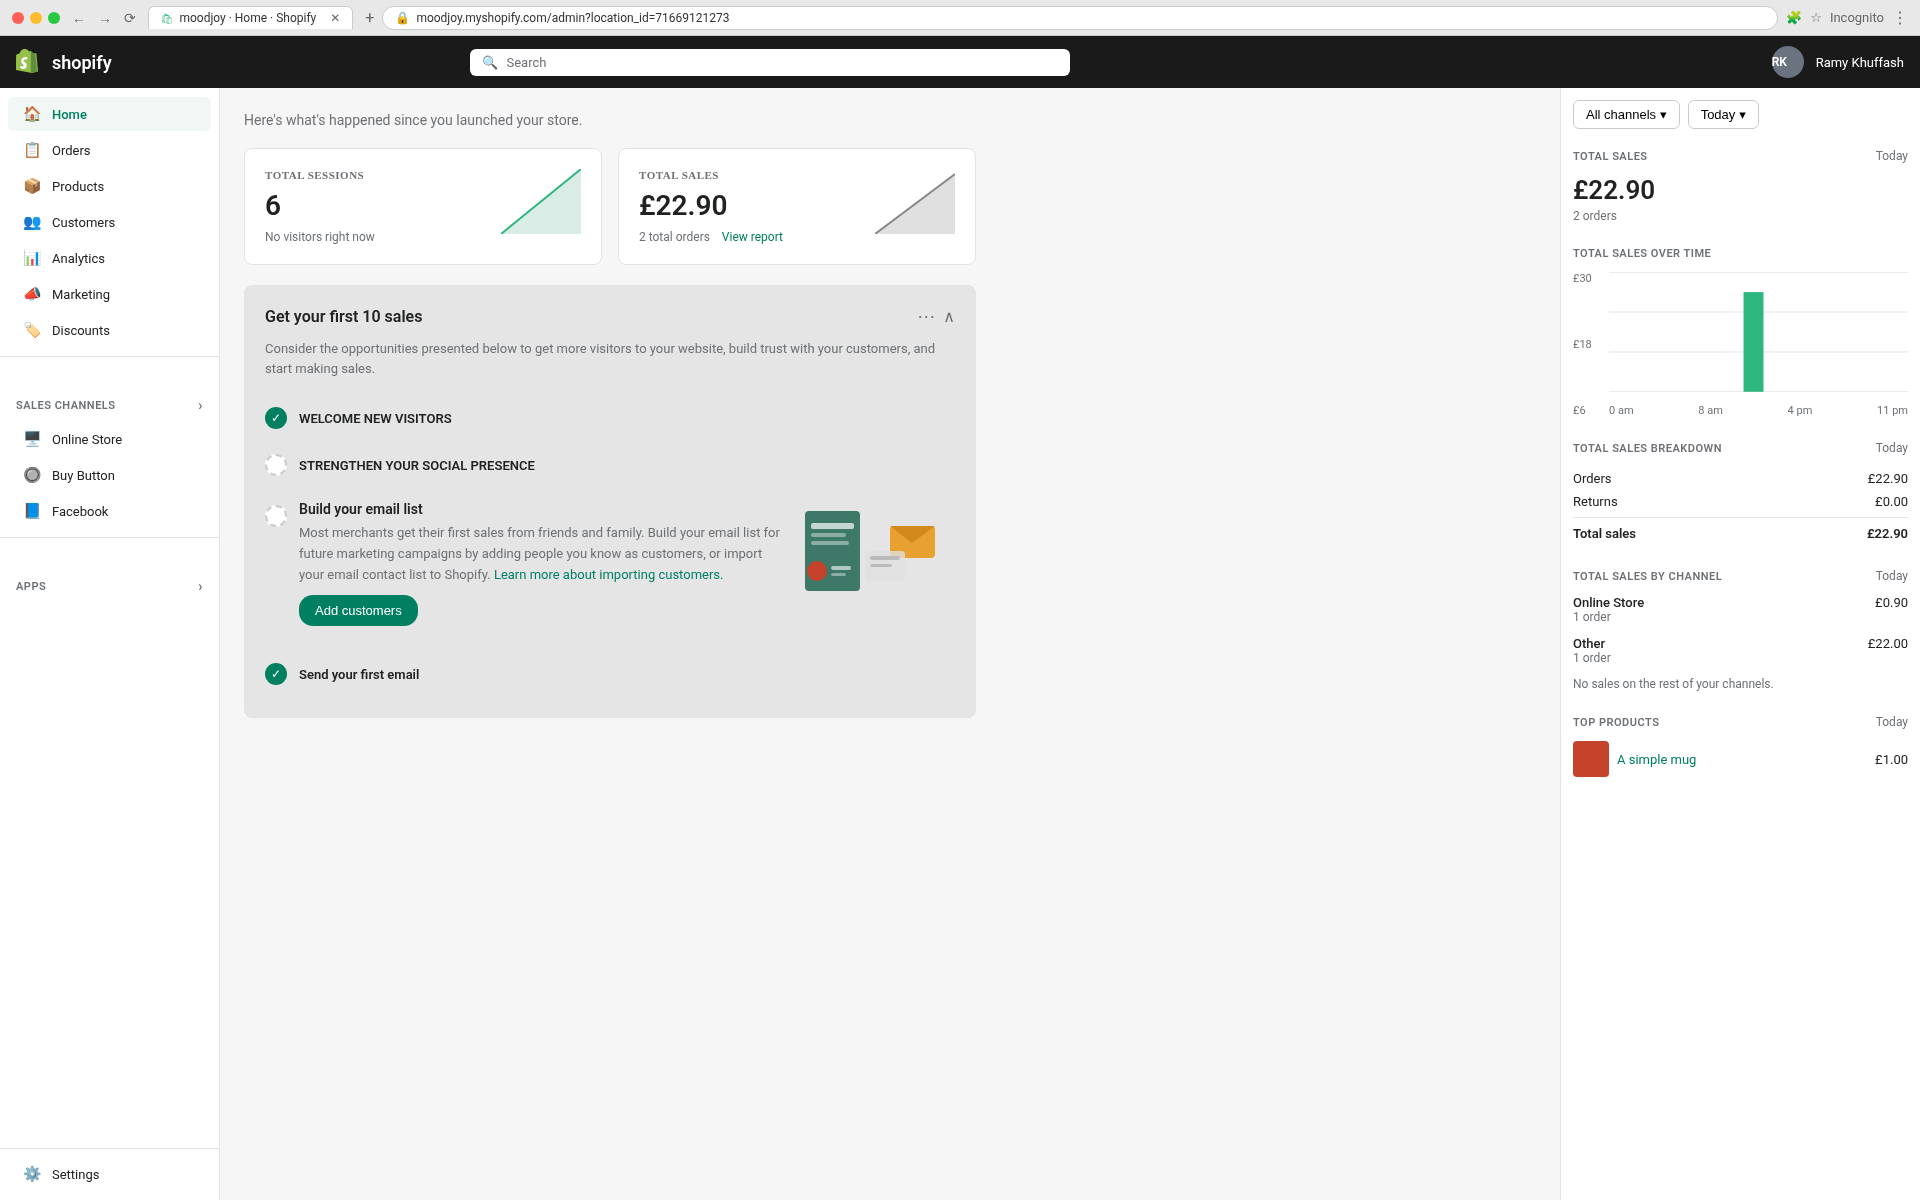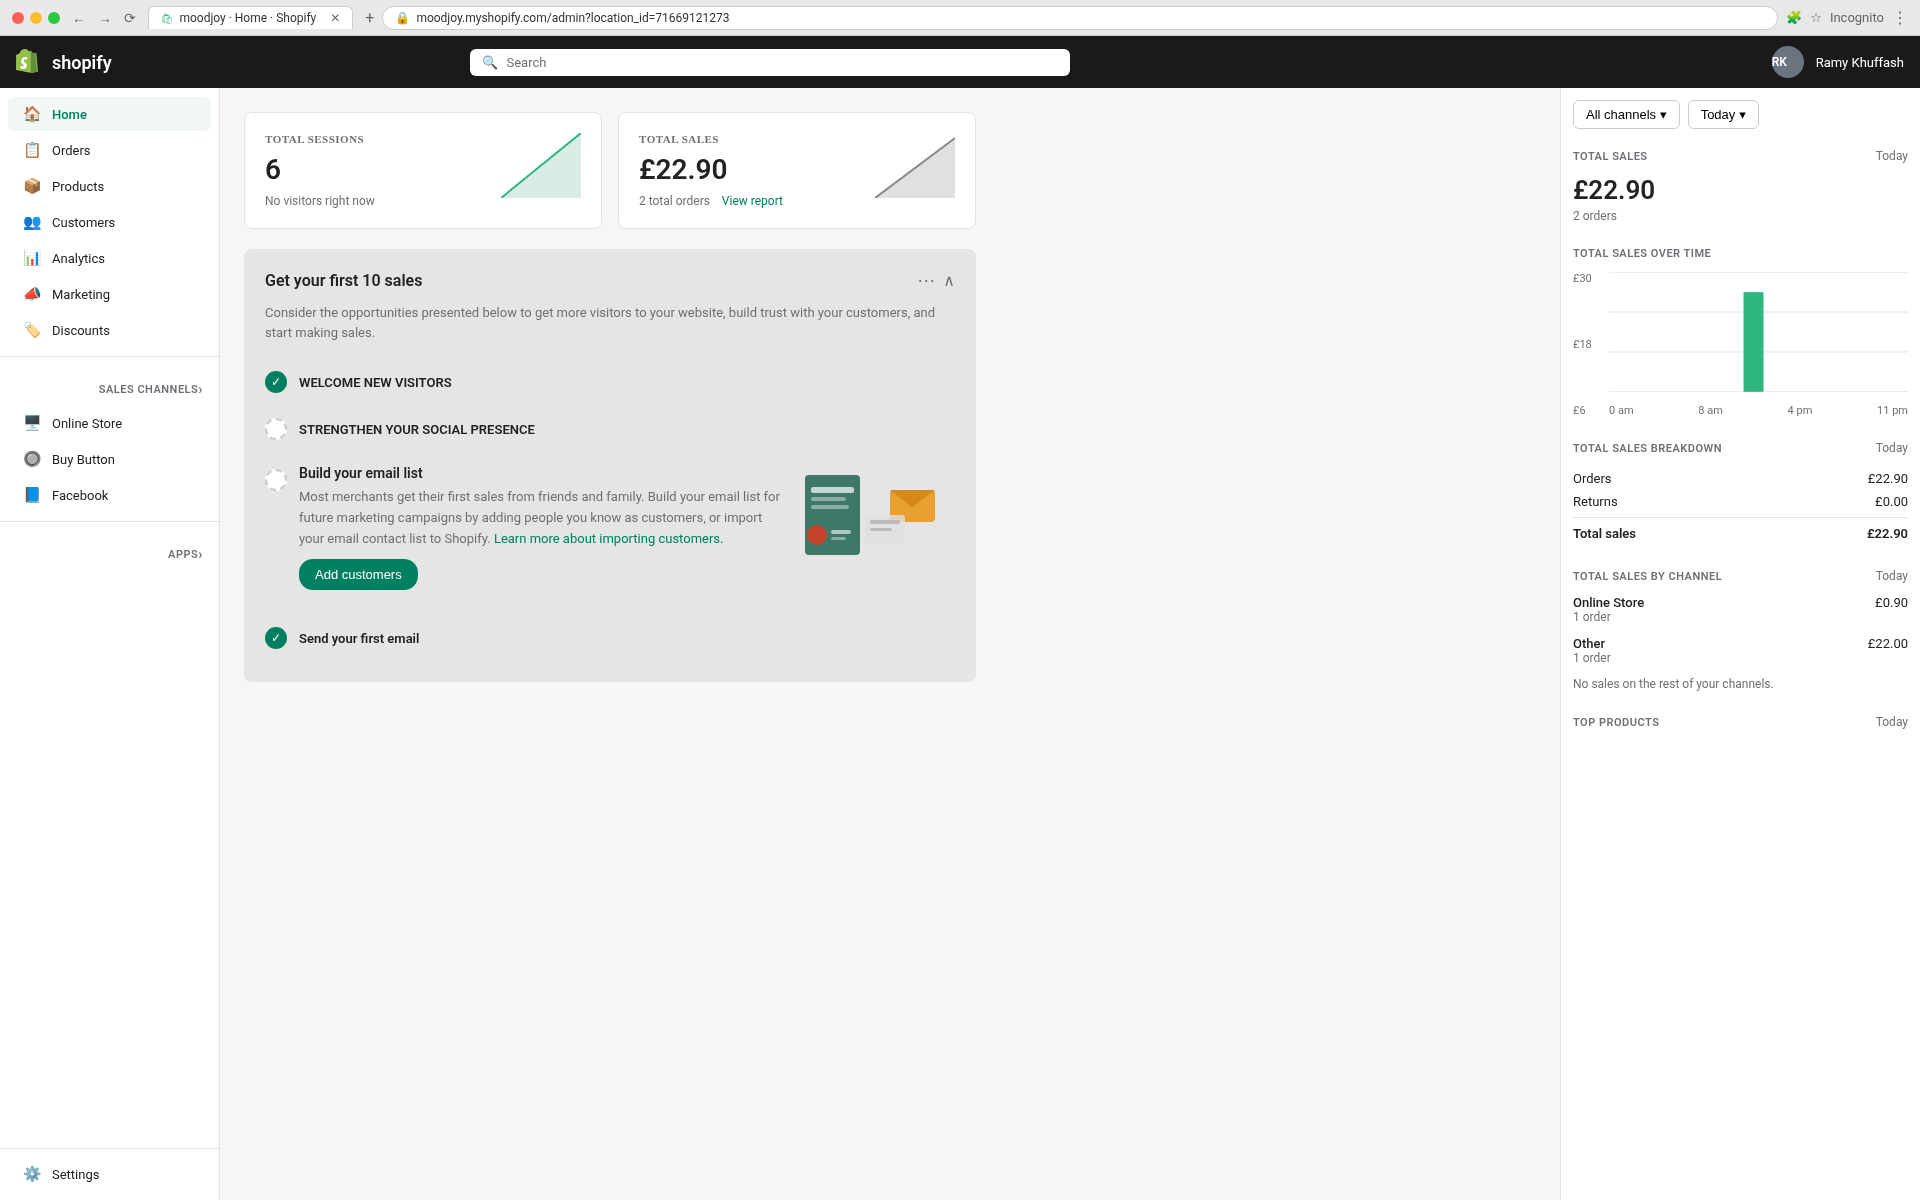--- a/index.html
+++ b/index.html
@@ -73,23 +73,23 @@
     }
     .sidebar-item {
       display: flex; align-items: center; gap: 10px;
       padding: 8px 16px; cursor: pointer; color: #202223;
       font-size: 13px; border-radius: 6px; margin: 1px 8px;
       text-decoration: none;
     }
     .sidebar-item.active { background: #f0f7f4; color: #008060; font-weight: 500; }
     .sidebar-item-icon { width: 18px; height: 18px; display: flex; align-items: center; justify-content: center; color: inherit; font-size: 15px; }
     .sidebar-section-header {
-      display: flex; align-items: center; justify-content: flex-end;
+      display: flex; align-items: center; justify-content: space-between;
       padding: 8px 16px; color: #6d7175; font-size: 11px; font-weight: 600;
-      text-transform: uppercase; letter-spacing: 0.5px; margin-top: 8px;
+      text-transform: uppercase; letter-spacing: 0.5px; margin-top: 24px;
     }
     .sidebar-divider { border: none; border-top: 1px solid #e1e3e5; margin: 8px 0; }
     .sidebar-bottom { margin-top: auto; }
 
     
     .main-content { flex: 1; overflow-y: auto; background: #f6f6f7; }
     .main-inner { padding: 24px; max-width: 780px; }
     .page-subtitle { color: #6d7175; font-size: 14px; margin-bottom: 20px; }
 
     
@@ -317,20 +317,21 @@
       <hr class="sidebar-divider">
       <div class="sidebar-item">
         <span class="sidebar-item-icon">⚙️</span>
         <span>Settings</span>
       </div>
     </div>
   </nav>
 
   <div class="main-content">
     <div class="main-inner">
+      <p class="page-subtitle">Here's what's happened since you launched your store.</p>
 
       <div class="stats-row">
 
         <div class="stat-card">
           <div class="stat-label">TOTAL SESSIONS</div>
           <div class="stat-value">6</div>
           <div class="stat-note">No visitors right now</div>
           <div class="stat-chart">
             <svg width="80" height="65" viewBox="0 0 80 65">
               <polygon points="0,65 80,0 80,65" fill="#b3d9cc" opacity="0.5"></polygon>
@@ -515,16 +516,23 @@
         </div>
       </div>
       <div class="no-sales-note">No sales on the rest of your channels.</div>
     </div>
 
     <div class="panel-section">
       <div class="panel-section-header">
         <span class="panel-section-title">TOP PRODUCTS</span>
         <span class="panel-section-meta">Today</span>
       </div>
+      <div class="product-row">
+        <div class="product-thumb"></div>
+        <div style="flex:1;">
+          <a class="product-name">A simple mug</a>
+        </div>
+        <div class="product-price">£1.00</div>
+      </div>
     </div>
   </div>
 
 </div>
 
 </body></html>

